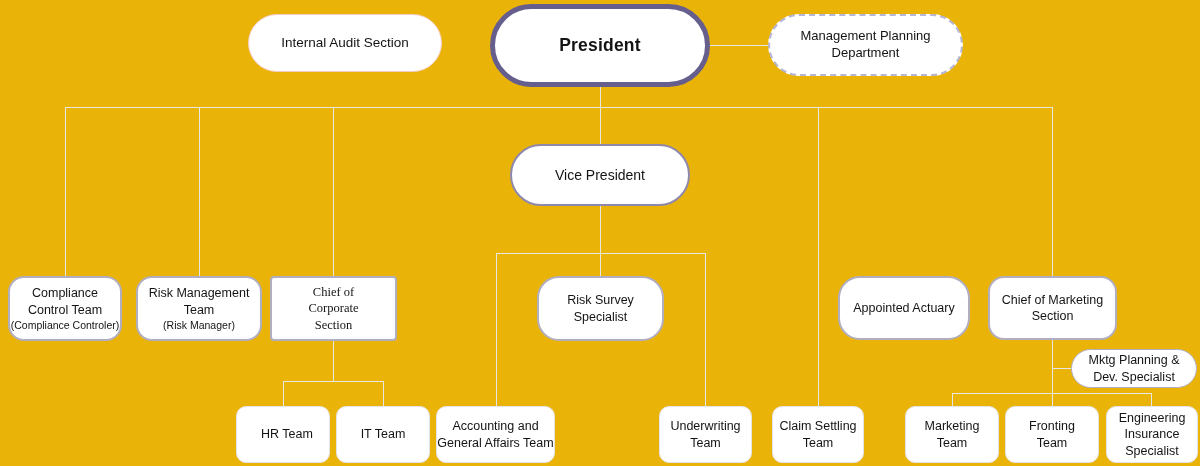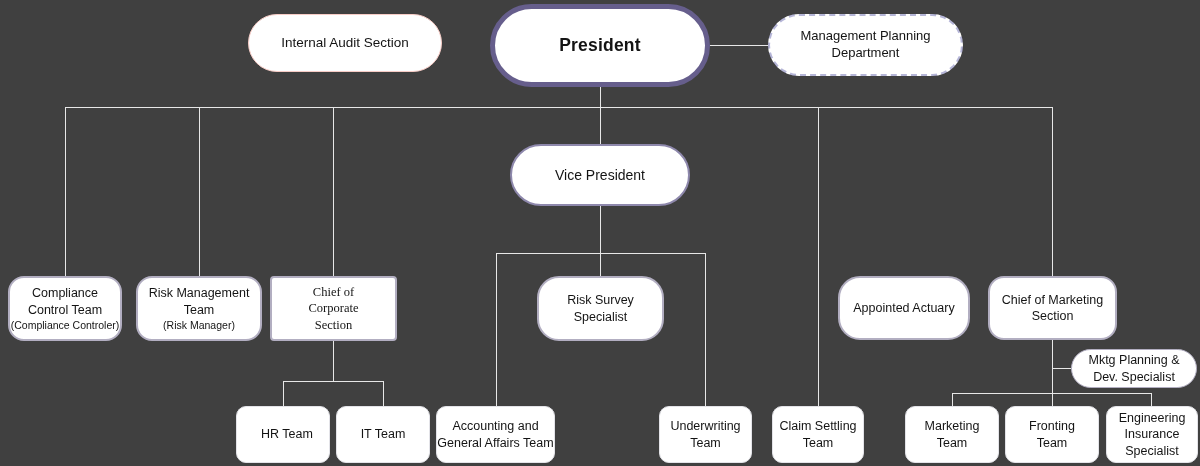--- a/index.html
+++ b/index.html
@@ -8,21 +8,21 @@
     --mid-border:#b2aec1;
     --leaf-border:#e3e3e8;
     --audit-border:#f7ccc6;
     --dashed-border:#b6b6d8;
     --connector:#e7e7e7;
     --text:#141414;
   }
   html,body{margin:0;padding:0;background:#ffffff;}
   .canvas{
     position:relative;width:1200px;height:466px;overflow:hidden;
-    background:#404040;color:var(--text);
+    background:#eab308;color:var(--text);
     font-family:"Liberation Sans",sans-serif;
   }
   .conn{position:absolute;background:var(--connector);z-index:1;}
   .node{
     position:absolute;z-index:2;background:#ffffff;box-sizing:border-box;
     display:flex;flex-direction:column;align-items:center;justify-content:center;
     text-align:center;
   }
   .label{white-space:pre-line;line-height:1.3;}
   .sublabel{white-space:pre-line;line-height:1.2;font-size:10.5px;margin-top:1px;text-align:right;}

